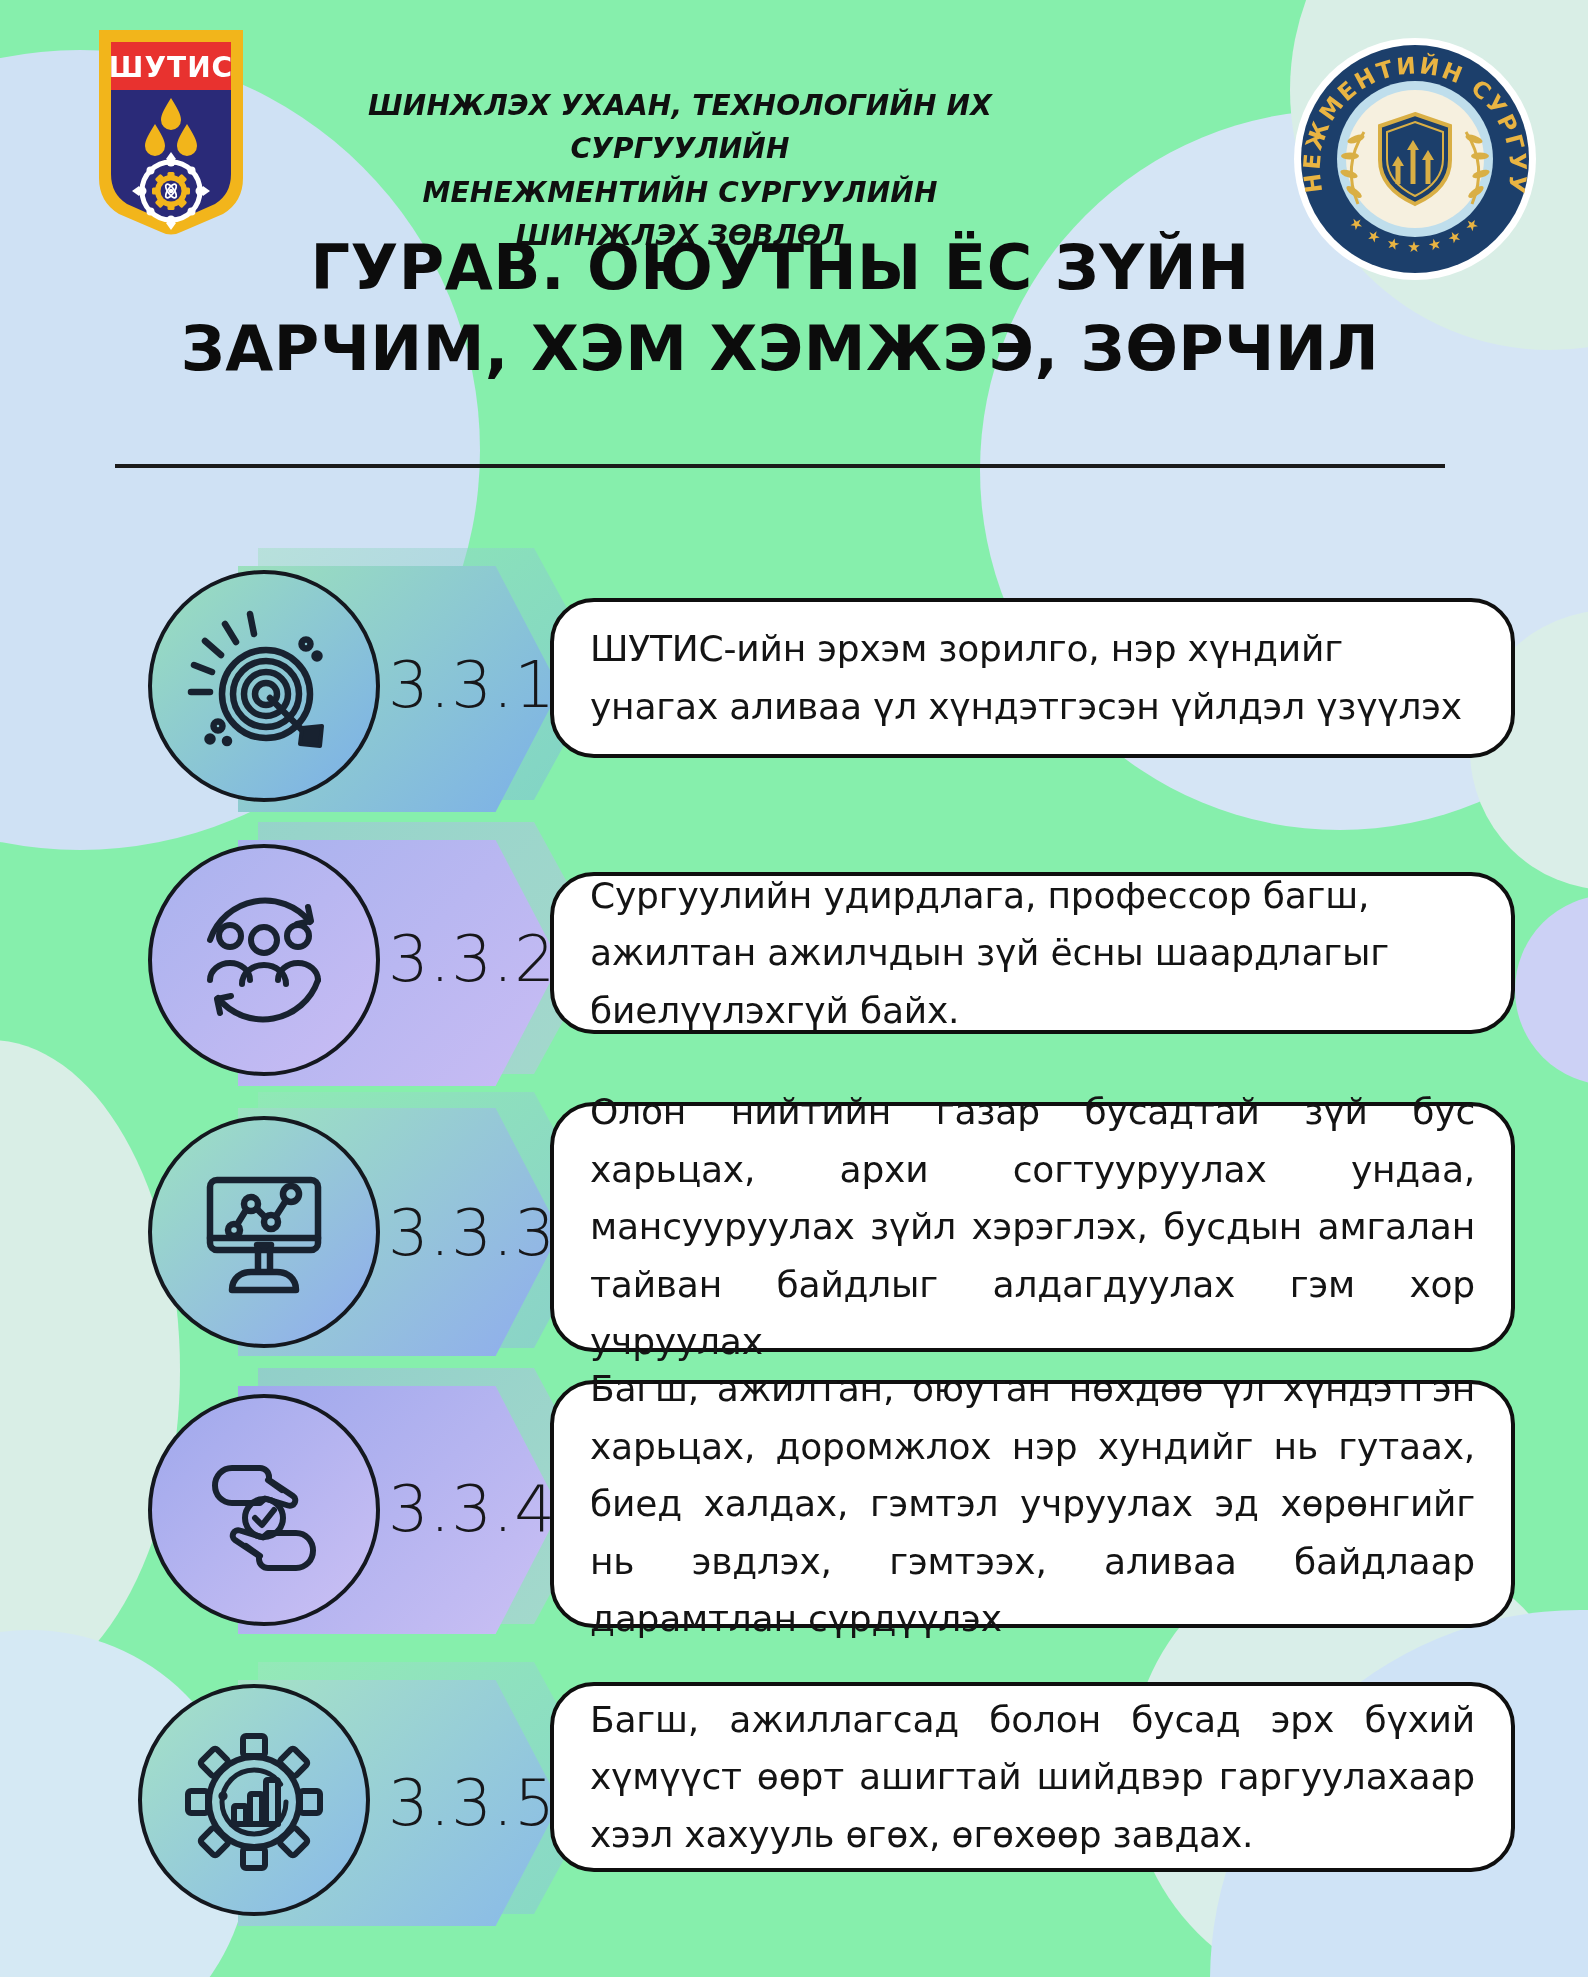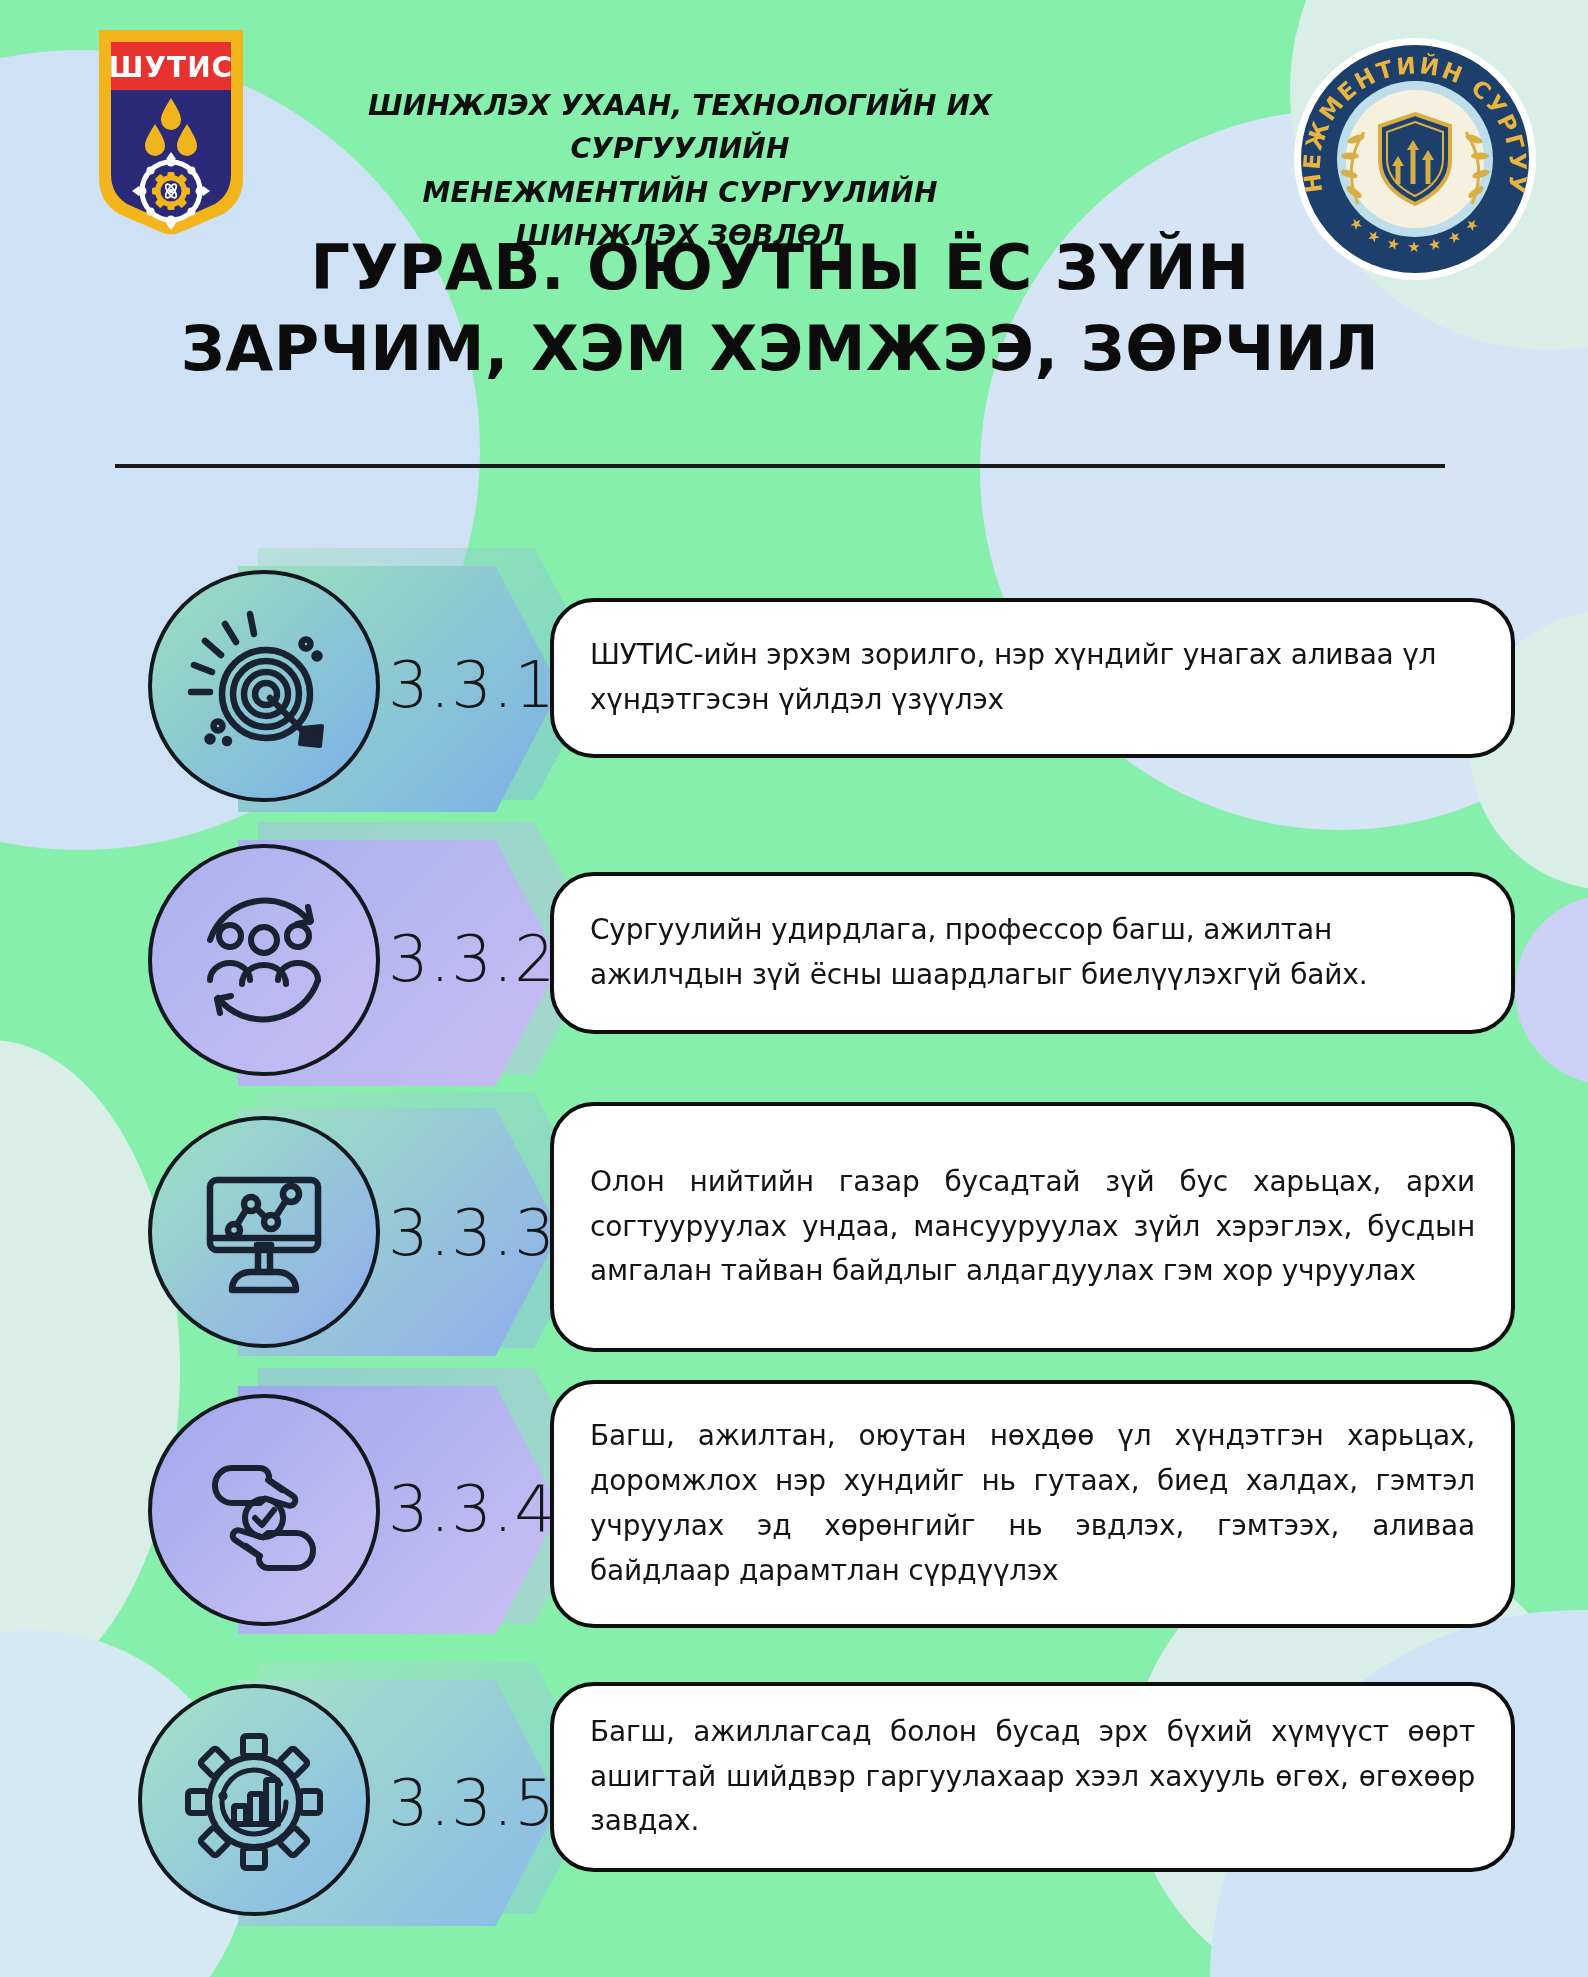--- a/index.html
+++ b/index.html
@@ -38,21 +38,21 @@
   }
   .num{
     position:absolute;width:180px;text-align:center;
     font-size:64px;font-weight:300;font-stretch:condensed;color:#17171a;letter-spacing:1px;
   }
   .textbox{
     position:absolute;left:550px;width:965px;box-sizing:border-box;
     background:#ffffff;border:4px solid #0f0f0f;border-radius:44px;
     display:flex;align-items:center;
     padding:18px 36px;
-    font-size:28px;line-height:1.6;color:#141414;letter-spacing:-.2px;
+    font-size:36px;line-height:1.6;color:#141414;letter-spacing:-.2px;
   }
   .textbox.justify p{text-align:justify;}
   .textbox p{margin:0;width:100%;}
   svg{display:block;}
 </style>
 </head>
 <body>
 
 <div class="canvas">
 

